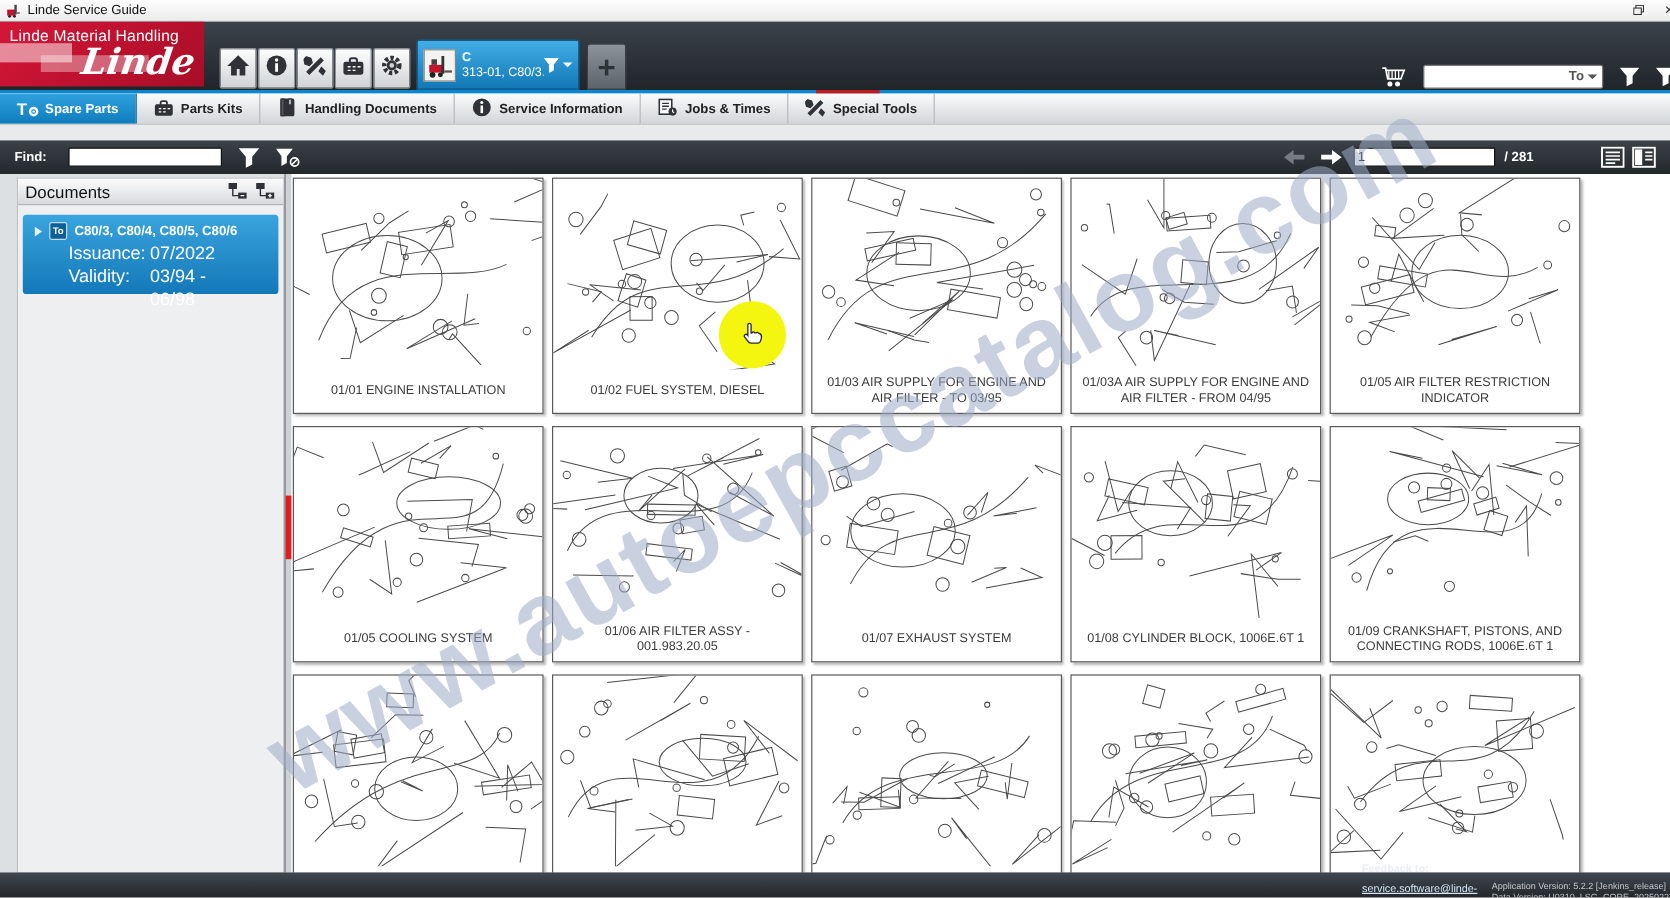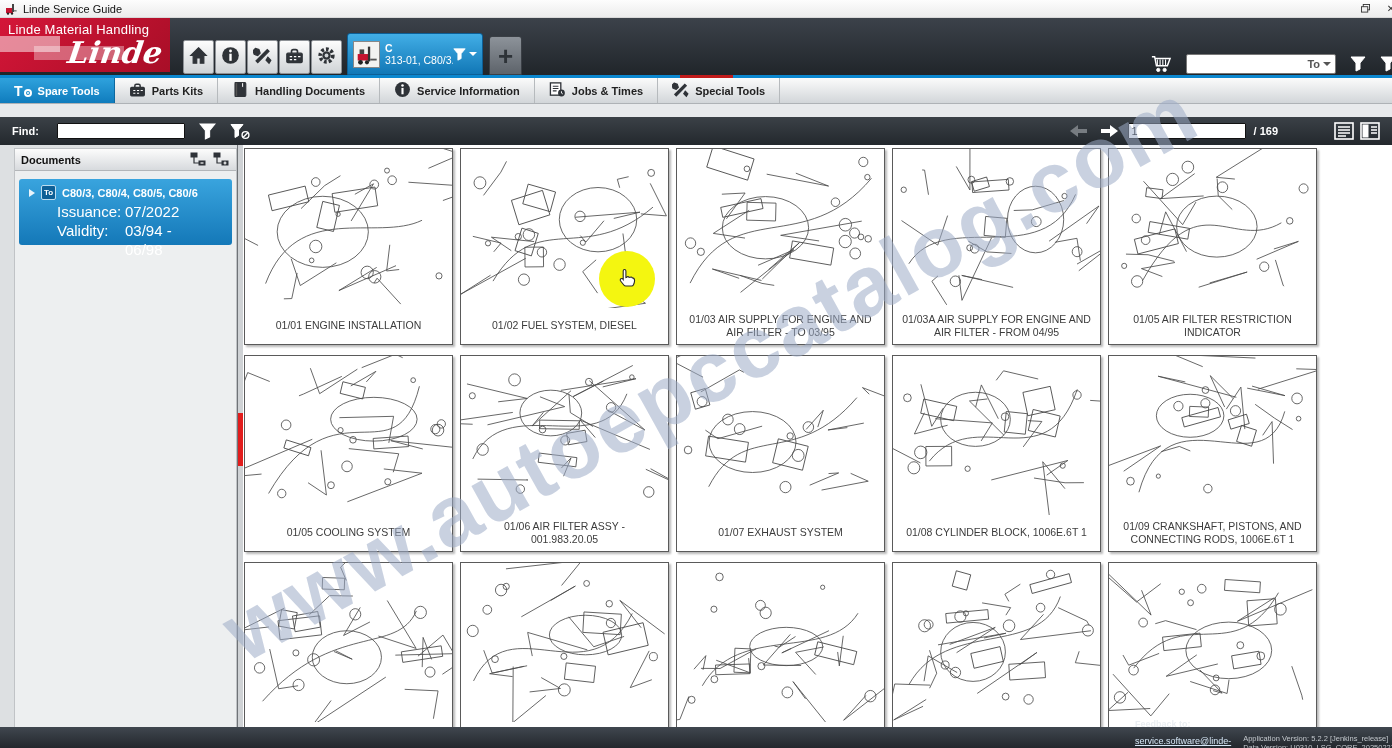--- a/index.html
+++ b/index.html
@@ -59,21 +59,21 @@
   .fb-ic { margin-left:14px; display:flex; align-items:center; }
   #pager { margin-left:auto; display:flex; align-items:center; gap:8px; }
   #page-input { width:118px; height:16px; border:1px solid #111; border-radius:1px; font-size:11px; padding:0 3px; outline:none; }
   #page-total { color:#fff; font-size:11px; font-weight:bold; }
   #view-btns { display:flex; gap:6px; margin-left:48px; }
 
   
   #sidebar { left:0; top:145px; width:237px; height:582px; background:#dde0e2; }
   #doc-panel { position:absolute; left:14px; top:3px; right:0px; bottom:0; background:#edeff0; border:1px solid #c0c3c6; border-bottom:none; }
   #doc-header { height:22px; background:linear-gradient(#fcfcfc,#d7dadd); border-bottom:1px solid #b3b6b9; display:flex; align-items:center; padding:0 6px; }
-  #doc-header .cap { font-size:11px; font-weight:bold; color:#111; }
+  #doc-header .cap { font-size:14px; font-weight:normal; color:#111; }
   #tree-icons { margin-left:auto; display:flex; gap:6px; }
   #tree-icons svg { width:17px; height:15px; }
   #doc-node { position:absolute; left:4px; right:4px; top:30px; height:66px; background:linear-gradient(#39a4de,#1478b8); border-radius:3px; color:#fff; padding:6px 4px 4px 10px; }
   #doc-node .row1 { display:flex; align-items:center; gap:6px; }
   #node-arrow { width:0; height:0; border-top:4px solid transparent; border-bottom:4px solid transparent; border-left:6px solid #e8f4fb; }
   #node-badge { width:15px; height:15px; background:#0d5f96; border:1px solid #bcdcef; border-radius:2px; color:#fff; display:flex; align-items:center; justify-content:center; font-size:8px; font-weight:bold; flex:none; }
   #node-title { font-size:11px; font-weight:bold; white-space:nowrap; }
   #doc-node .meta { margin-left:28px; margin-top:3px; font-size:15px; line-height:1.25; display:grid; grid-template-columns:68px auto; }
 
   #splitter { left:237px; top:145px; width:6px; height:582px; background:#cfd2d5; border-left:1px solid #6f7377; }
@@ -222,21 +222,21 @@
   <div id="red-seg" class="abs"></div>
 
   <div id="tabbar" class="abs">
       <div class="mtab active">
         <span class="to-ic">
           <span class="t">T</span>
           <span class="o">
             <i></i>
           </span>
         </span>
-        <span>Spare Tools</span>
+        <span>Spare Parts</span>
       </div>
       <div class="mtab">
         <span><svg class="dk" viewBox="0 0 16 16">
             <rect x="1.5" y="6" width="13" height="8" rx="1"></rect>
             <path d="M5.5 6V4.5a1.5 1.5 0 0 1 1.5-1.5h2a1.5 1.5 0 0 1 1.5 1.5V6" fill="none" stroke-width="1.4"></path>
             <path d="M4 9h2M7.5 9h2M11 9h2M4 11.5h2M7.5 11.5h2" stroke="#fff" stroke-width="1"></path>
           </svg></span>
         <span>Parts Kits</span>
       </div>
       <div class="mtab">
@@ -291,21 +291,21 @@
         </svg>
       </span>
     <div id="pager">
       <svg width="22" height="16" viewBox="0 0 22 16">
           <path d="M10 2v4h9v4h-9v4L2 8z" fill="#777c81"></path>
         </svg>
       <svg width="22" height="16" viewBox="0 0 22 16">
           <path d="M12 2v4H3v4h9v4l8-6z" fill="#fff"></path>
         </svg>
       <input id="page-input" value="1" style="">
-      <span id="page-total">/ 169</span>
+      <span id="page-total">/ 281</span>
       <div id="view-btns">
         <svg width="20" height="18" viewBox="0 0 20 18">
             <rect x="1" y="1" width="18" height="16" fill="none" stroke="#fff" stroke-width="1.6"></rect>
             <path d="M4 5h12M4 8h12M4 11h12M4 14h8" stroke="#fff" stroke-width="1.4"></path>
           </svg>
         <svg width="20" height="18" viewBox="0 0 20 18">
             <rect x="1" y="1" width="18" height="16" fill="none" stroke="#fff" stroke-width="1.6"></rect>
             <rect x="2.5" y="2.5" width="6" height="13" fill="#fff"></rect>
             <path d="M11 5h6M11 8h6M11 11h6" stroke="#fff" stroke-width="1.4"></path>
           </svg>

